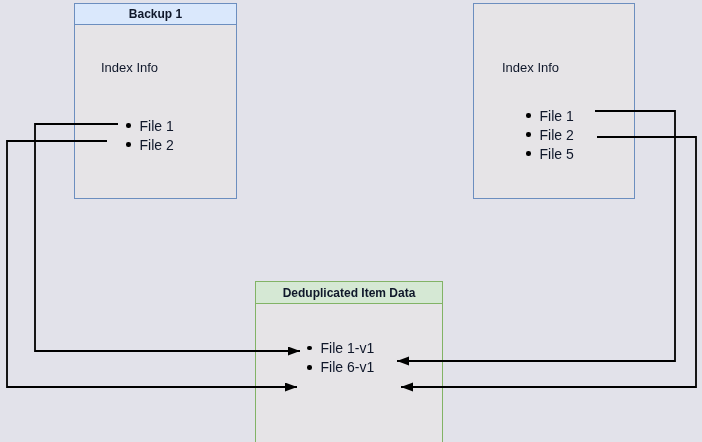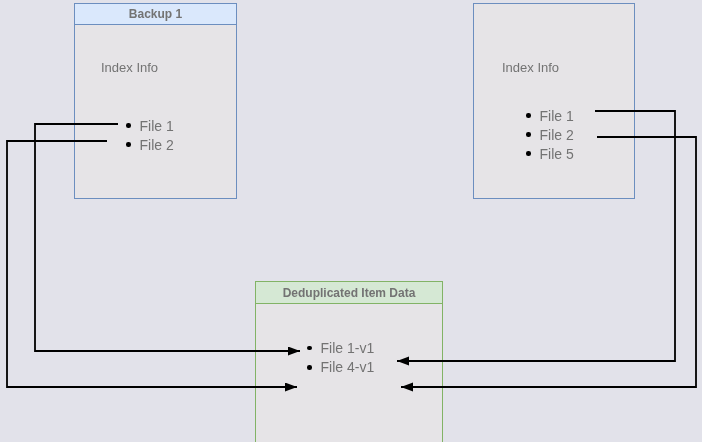--- a/index.html
+++ b/index.html
@@ -2,21 +2,21 @@
 <html style="--bg: #e2e2ea; --box-body: #e6e4e7; --blue-border: #6c8ebf; --blue-fill: #dae8fc; --green-border: #82b366; --green-fill: #d5e8d4; --line: #000000;"><head>
 <meta charset="utf-8">
 <style>
   html, body { margin: 0; padding: 0; }
   .canvas {
     position: relative;
     width: 702px;
     height: 442px;
     background: var(--bg, #e2e2ea);
     font-family: "Liberation Sans", sans-serif;
-    color: #737373;
+    color: #0f172a;
     overflow: hidden;
   }
   .box {
     position: absolute;
     box-sizing: border-box;
     border: 1px solid;
     background: var(--box-body, #e6e4e7);
   }
   .box.blue  { border-color: var(--blue-border, #6c8ebf); }
   .box.green { border-color: var(--green-border, #82b366); }
@@ -130,21 +130,21 @@
 
   <div class="box green" id="dedup">
     <div class="box-title">Deduplicated Item Data</div>
     <ul class="file-list dedup-list">
         <li>
           <span class="dot"></span>
           <span>File 1-v1</span>
         </li>
         <li>
           <span class="dot"></span>
-          <span>File 4-v1</span>
+          <span>File 6-v1</span>
         </li>
       </ul>
   </div>
 
   <svg class="connectors" viewBox="0 0 702 442">
     <defs>
       <marker id="arrowhead" markerWidth="13" markerHeight="10" refX="12" refY="4.5" orient="auto" markerUnits="userSpaceOnUse">
         <path d="M0,0 L12,4.5 L0,9 Z" fill="#000"></path>
       </marker>
     </defs>

